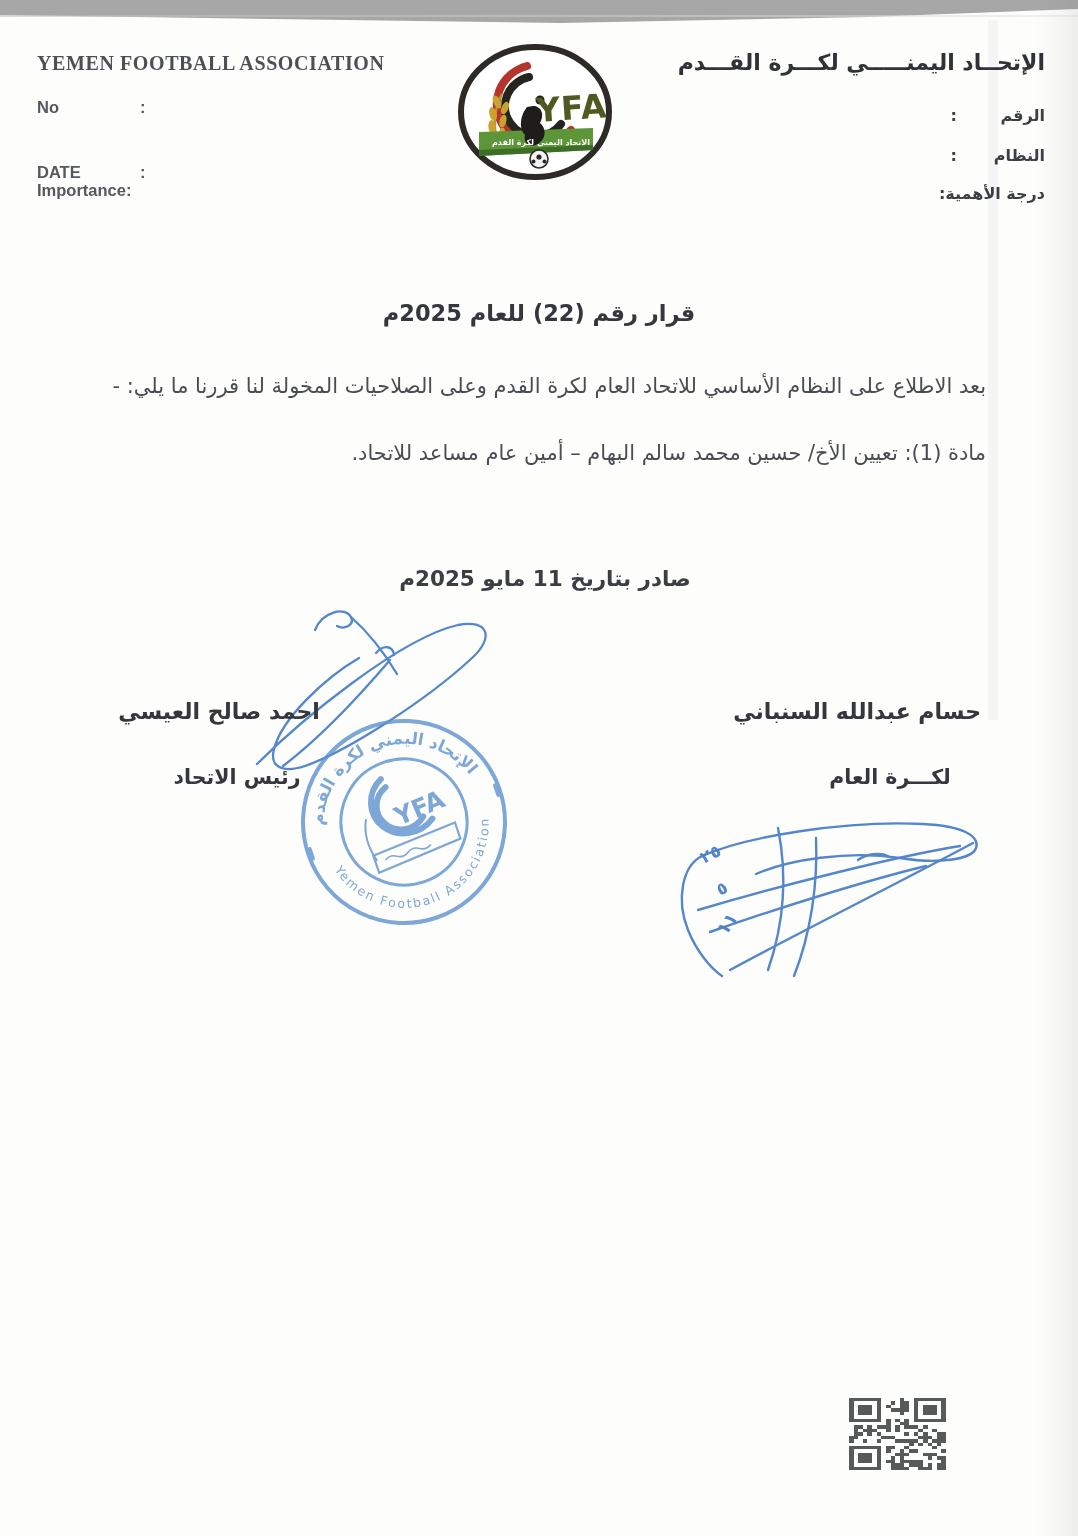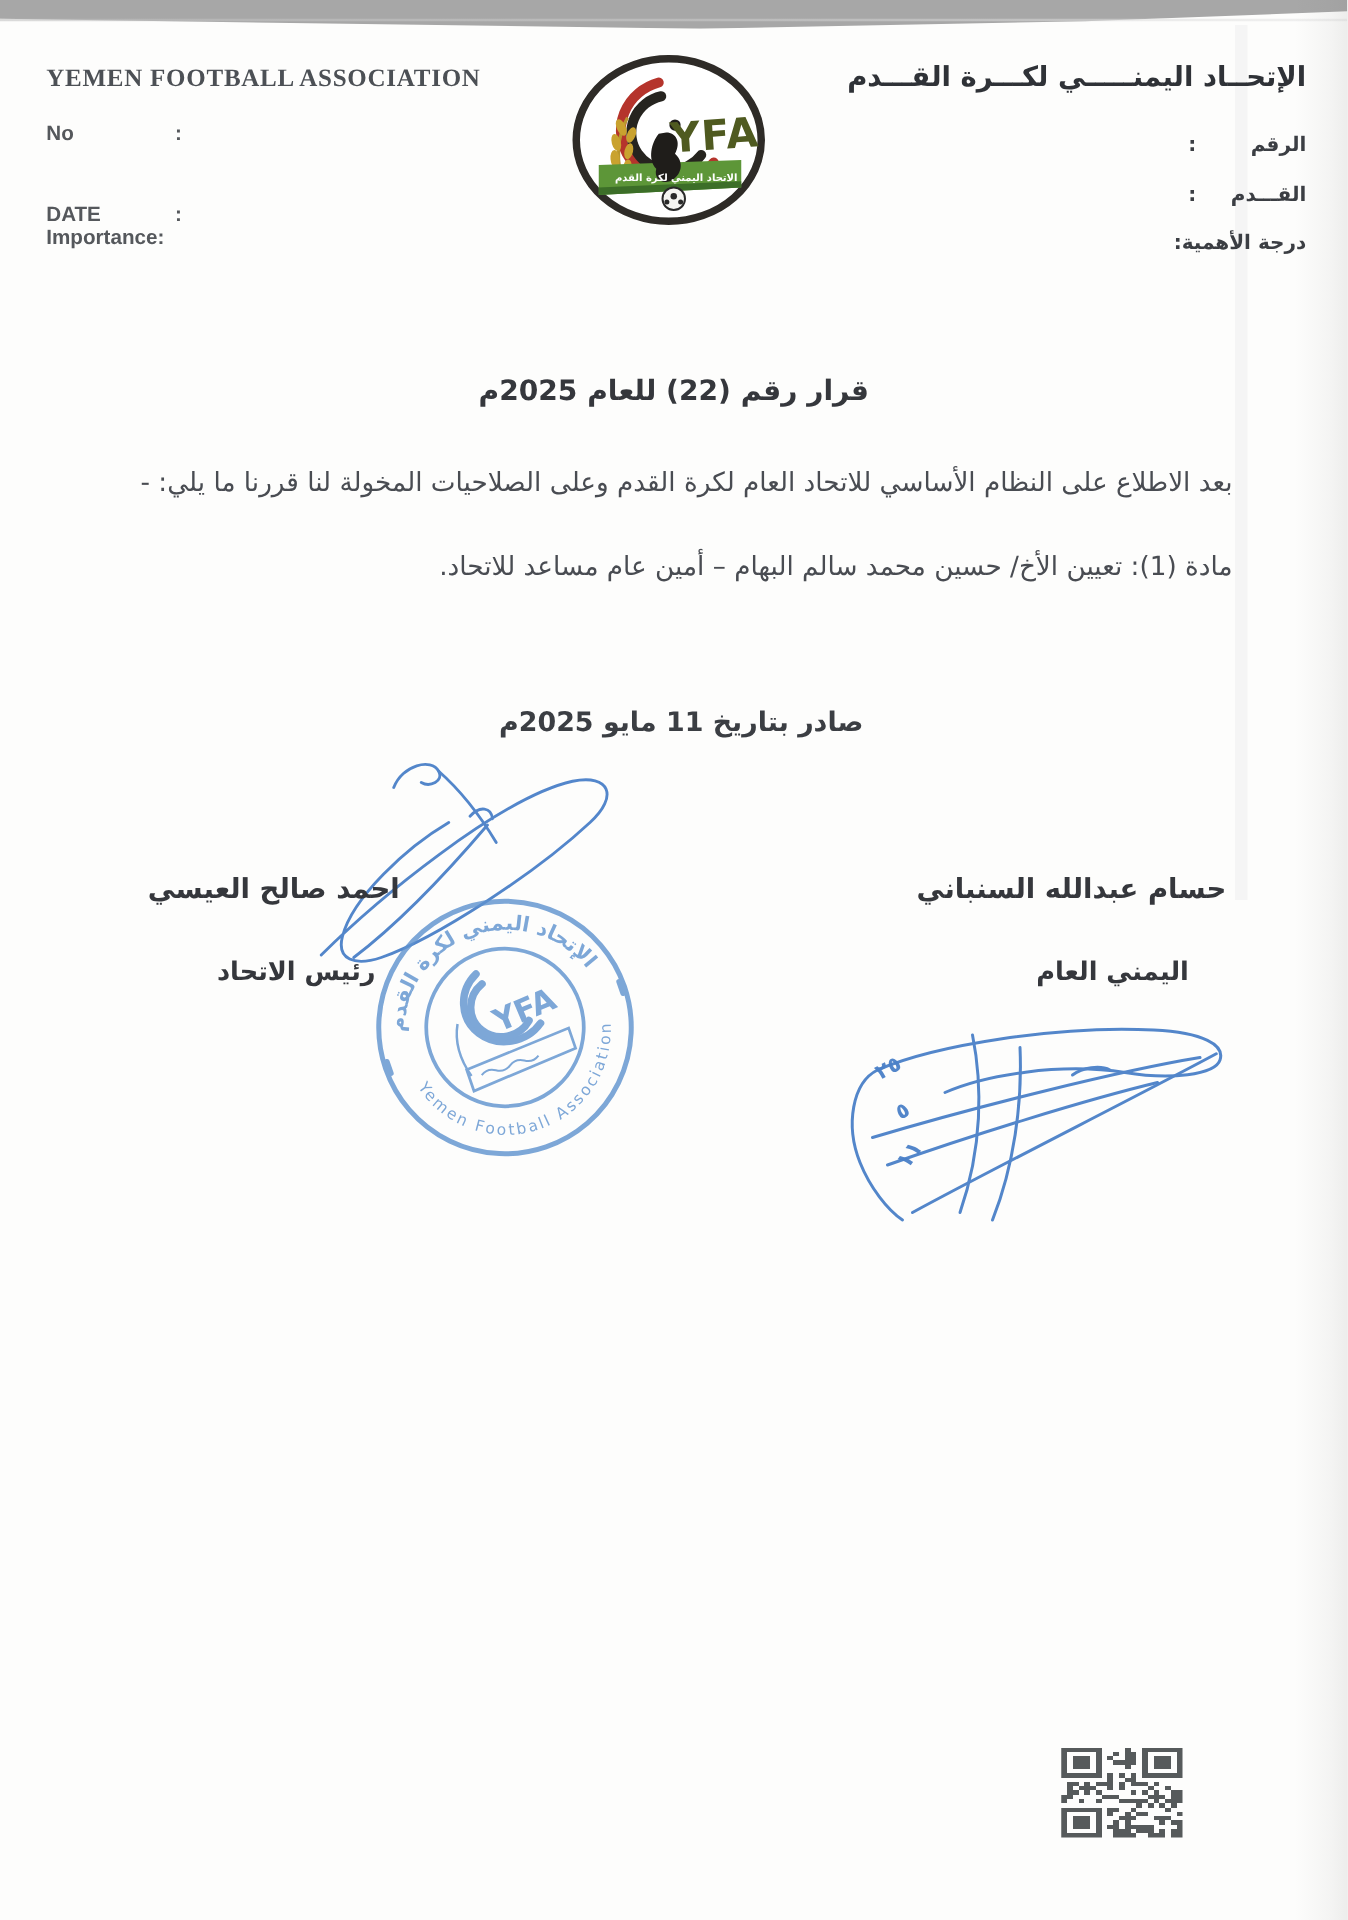--- a/index.html
+++ b/index.html
@@ -120,21 +120,21 @@
     </g>
   </svg>
 
   <div class="hdr-right">
     <div class="org-ar">الإتحــاد اليمنـــــي لكـــرة القـــدم</div>
     <div class="ar-row ar-row-no">
       <span class="lbl">الرقم</span>
       <span>:</span>
     </div>
     <div class="ar-row ar-row-date">
-      <span class="lbl">القـــدم</span>
+      <span class="lbl">النظام</span>
       <span>:</span>
     </div>
     <div class="ar-row ar-row-imp">
       <span>درجة الأهمية:</span>
     </div>
   </div>
 
   <div class="title">قرار رقم (22) للعام 2025م</div>
   <div class="para p1">بعد الاطلاع على النظام الأساسي للاتحاد العام لكرة القدم وعلى الصلاحيات المخولة لنا قررنا ما يلي: -</div>
   <div class="para p2">مادة (1): تعيين الأخ/ حسين محمد سالم البهام – أمين عام مساعد للاتحاد.</div>
@@ -174,21 +174,21 @@
       <path d="M -38,28 C -42,14 -42,-2 -35,-15" stroke-width="2"></path>
       <text x="-6" y="2" font-family="DejaVu Sans, sans-serif" font-size="25" font-weight="bold" fill="#5e92cf" stroke="none" transform="rotate(-4 -6 2)">YFA</text>
       <path d="M -40,22 L 48,17 L 48,34 L -40,40 Z" stroke-width="2.2"></path>
       <path d="M -30,30 q 6,-4 12,0 q 6,4 12,0 q 6,-4 12,0 q 6,4 12,0" stroke-width="1.6"></path>
     </g>
   </svg>
 
   <div class="sig-name name-left">احمد صالح العيسي</div>
   <div class="sig-name title-left">رئيس الاتحاد</div>
   <div class="sig-name name-right">حسام عبدالله السنباني</div>
-  <div class="sig-name title-right">اليمني العام</div>
+  <div class="sig-name title-right">لكـــرة العام</div>
 
   <svg class="sig-right" width="325" height="180" viewBox="0 0 325 180">
     <g fill="none" stroke="#4a80c8" stroke-width="2.4" stroke-linecap="round" opacity="0.95">
       <path d="M 34,48 C 14,58 8,92 20,122 C 28,142 42,160 54,168"></path>
       <path d="M 34,48 C 80,28 180,12 255,16 C 295,18 312,28 308,40 C 304,52 268,56 232,50 C 180,42 120,52 88,66"></path>
       <path d="M 305,35 C 240,70 130,125 62,162"></path>
       <path d="M 110,20 C 118,60 118,110 100,162"></path>
       <path d="M 148,30 C 150,75 143,125 126,168"></path>
       <path d="M 30,102 C 110,78 230,48 292,38"></path>
       <path d="M 42,124 C 110,100 200,72 258,58"></path>

